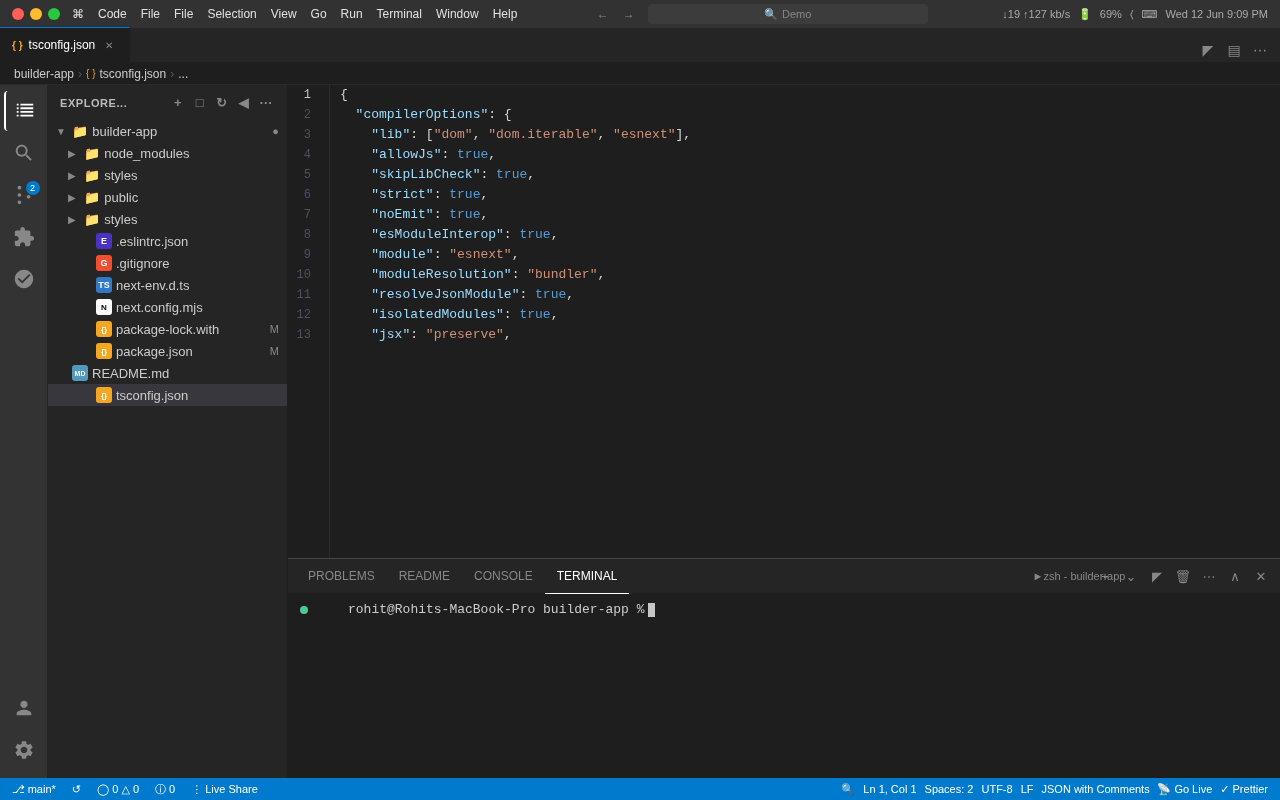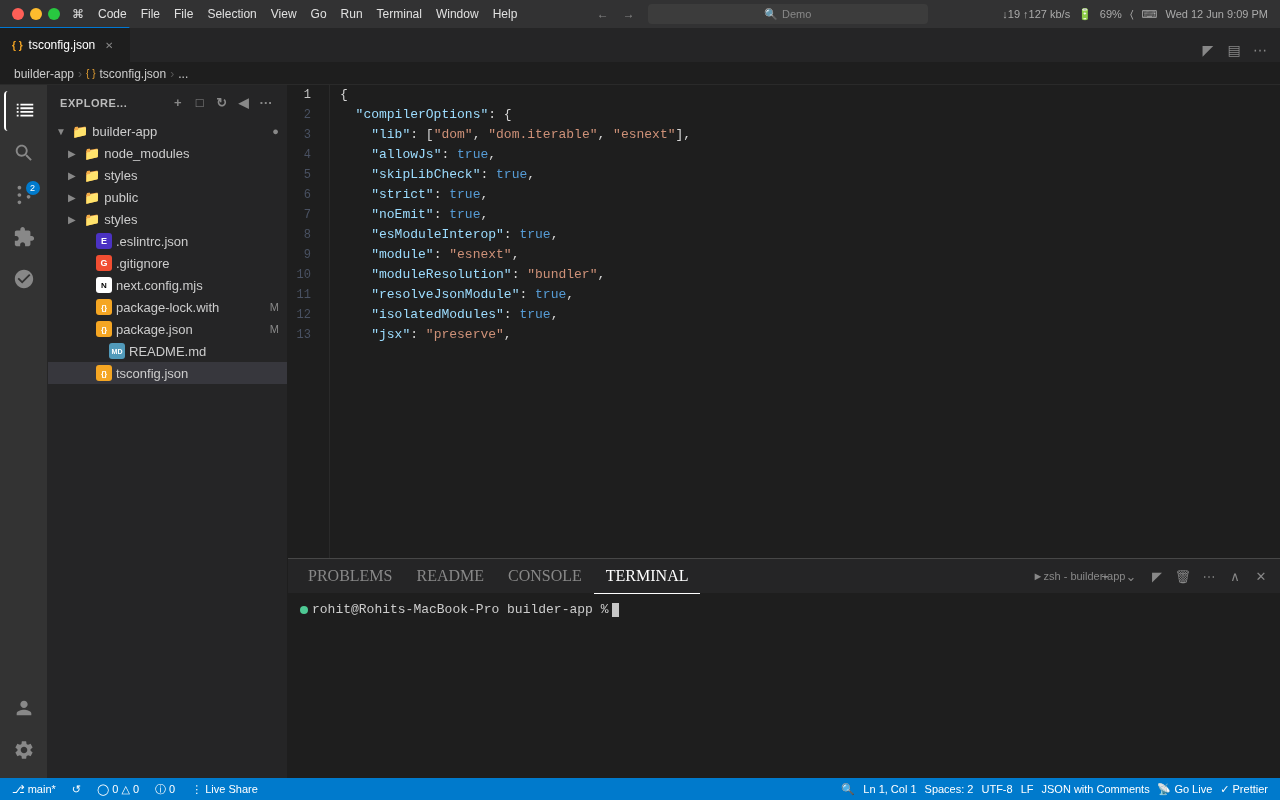--- a/index.html
+++ b/index.html
@@ -370,24 +370,23 @@
       align-items: center;
       padding: 0 8px;
       gap: 0;
       border-bottom: 1px solid #1e1e1e;
     }
     .terminal-tab {
       height: 35px;
       padding: 13px 12px;
       display: flex;
       align-items: center;
-      font-size: 16px;
+      font-size: 12px;
       cursor: pointer;
       color: #888;
-      font-family: Liberation Serif, serif;
     }
     .terminal-tab.active {
       color: #fff;
       border-bottom: 1px solid #fff;
     }
     .terminal-tabs-right {
       margin-left: auto;
       display: flex;
       align-items: center;
       gap: 4px;
@@ -415,21 +414,21 @@
       align-items: center;
       gap: 4px;
     }
     .prompt-dot {
       width: 8px;
       height: 8px;
       border-radius: 50%;
       background: #4ec994;
       display: inline-block;
     }
-    .prompt-text { color: #ccc; }
+    .prompt-text { color: #ccc; margin-left: 36px; }
     .prompt-cursor {
       display: inline-block;
       width: 7px;
       height: 14px;
       background: #c6c6c6;
       animation: blink 1s step-end infinite;
       vertical-align: text-bottom;
     }
     @keyframes blink {
       50% { opacity: 0; }
@@ -633,20 +632,25 @@
           <span class="tree-icon icon-eslint" style="width:16px;height:16px;background:#4b32c3;border-radius:3px;display:inline-flex;align-items:center;justify-content:center;color:#fff;font-size:9px;font-weight:bold;">E</span>
           <span class="tree-label">.eslintrc.json</span>
         </div>
 
         <div class="tree-item" style="padding-left: 32px;">
           <span class="tree-arrow"></span>
           <span class="tree-icon" style="width:16px;height:16px;background:#f14e32;border-radius:3px;display:inline-flex;align-items:center;justify-content:center;color:#fff;font-size:9px;font-weight:bold;">G</span>
           <span class="tree-label">.gitignore</span>
         </div>
 
+        <div class="tree-item" style="padding-left: 32px;">
+          <span class="tree-arrow"></span>
+          <span class="tree-icon" style="width:16px;height:16px;background:#3178c6;border-radius:3px;display:inline-flex;align-items:center;justify-content:center;color:#fff;font-size:9px;font-weight:bold;">TS</span>
+          <span class="tree-label">next-env.d.ts</span>
+        </div>
 
         <div class="tree-item" style="padding-left: 32px;">
           <span class="tree-arrow"></span>
           <span class="tree-icon" style="width:16px;height:16px;background:#fff;border-radius:3px;display:inline-flex;align-items:center;justify-content:center;color:#000;font-size:8px;font-weight:bold;">N</span>
           <span class="tree-label">next.config.mjs</span>
         </div>
 
         <div class="tree-item" style="padding-left: 32px;">
           <span class="tree-arrow"></span>
           <span class="tree-icon" style="width:16px;height:16px;background:#f5a623;border-radius:3px;display:inline-flex;align-items:center;justify-content:center;color:#fff;font-size:8px;font-weight:bold;">{}</span>
@@ -654,21 +658,21 @@
           <span class="tree-badge">M</span>
         </div>
 
         <div class="tree-item" style="padding-left: 32px;">
           <span class="tree-arrow"></span>
           <span class="tree-icon" style="width:16px;height:16px;background:#f5a623;border-radius:3px;display:inline-flex;align-items:center;justify-content:center;color:#fff;font-size:8px;font-weight:bold;">{}</span>
           <span class="tree-label">package.json</span>
           <span class="tree-badge">M</span>
         </div>
 
-        <div class="tree-item" style=" margin-left: 37px;">
+        <div class="tree-item" style="">
           <span class="tree-arrow"></span>
           <span class="tree-icon" style="width:16px;height:16px;background:#519aba;border-radius:3px;display:inline-flex;align-items:center;justify-content:center;color:#fff;font-size:7px;font-weight:bold;">MD</span>
           <span class="tree-label">README.md</span>
         </div>
 
         <div class="tree-item selected" style="padding-left: 32px;">
           <span class="tree-arrow"></span>
           <span class="tree-icon" style="width:16px;height:16px;background:#f5a623;border-radius:3px;display:inline-flex;align-items:center;justify-content:center;color:#fff;font-size:8px;font-weight:bold;">{}</span>
           <span class="tree-label">tsconfig.json</span>
         </div>

